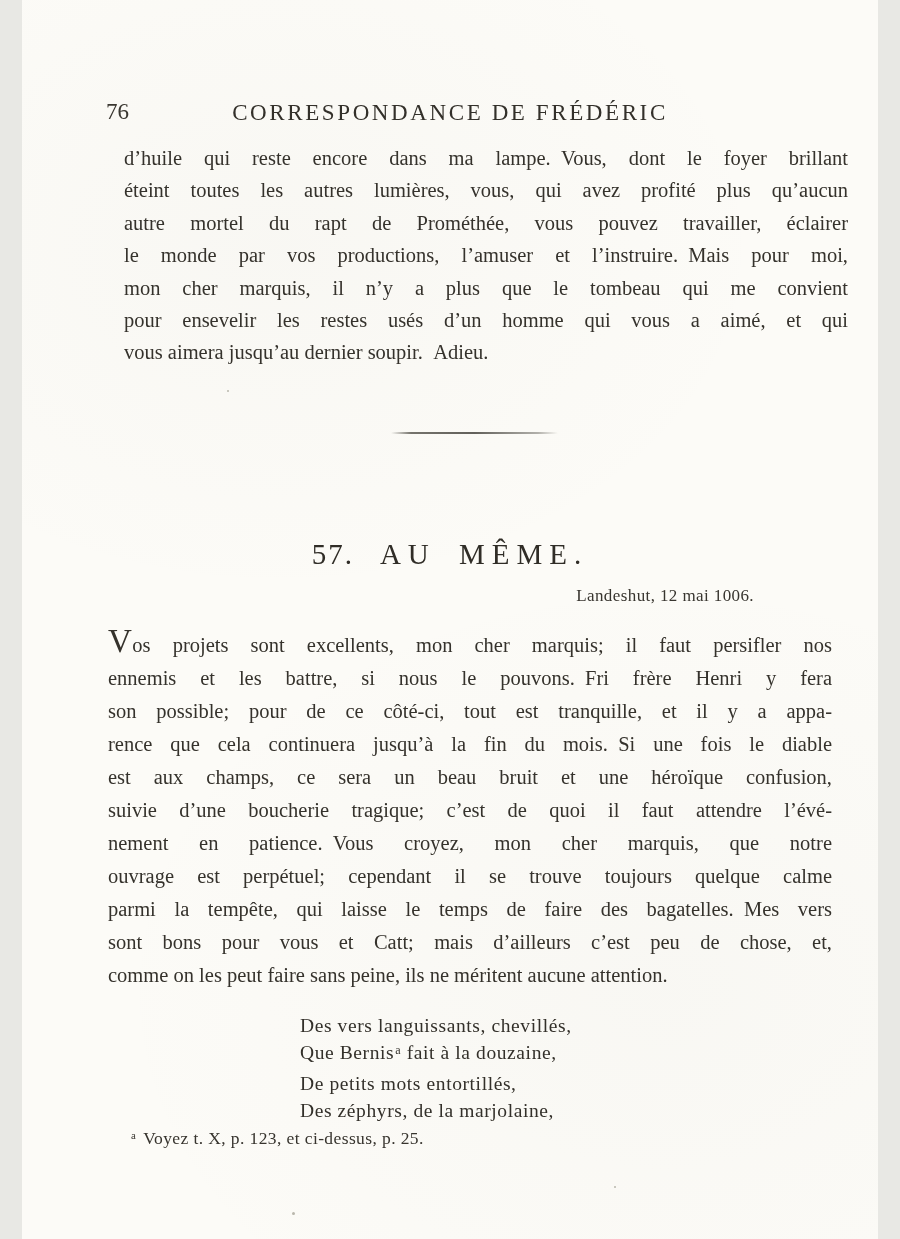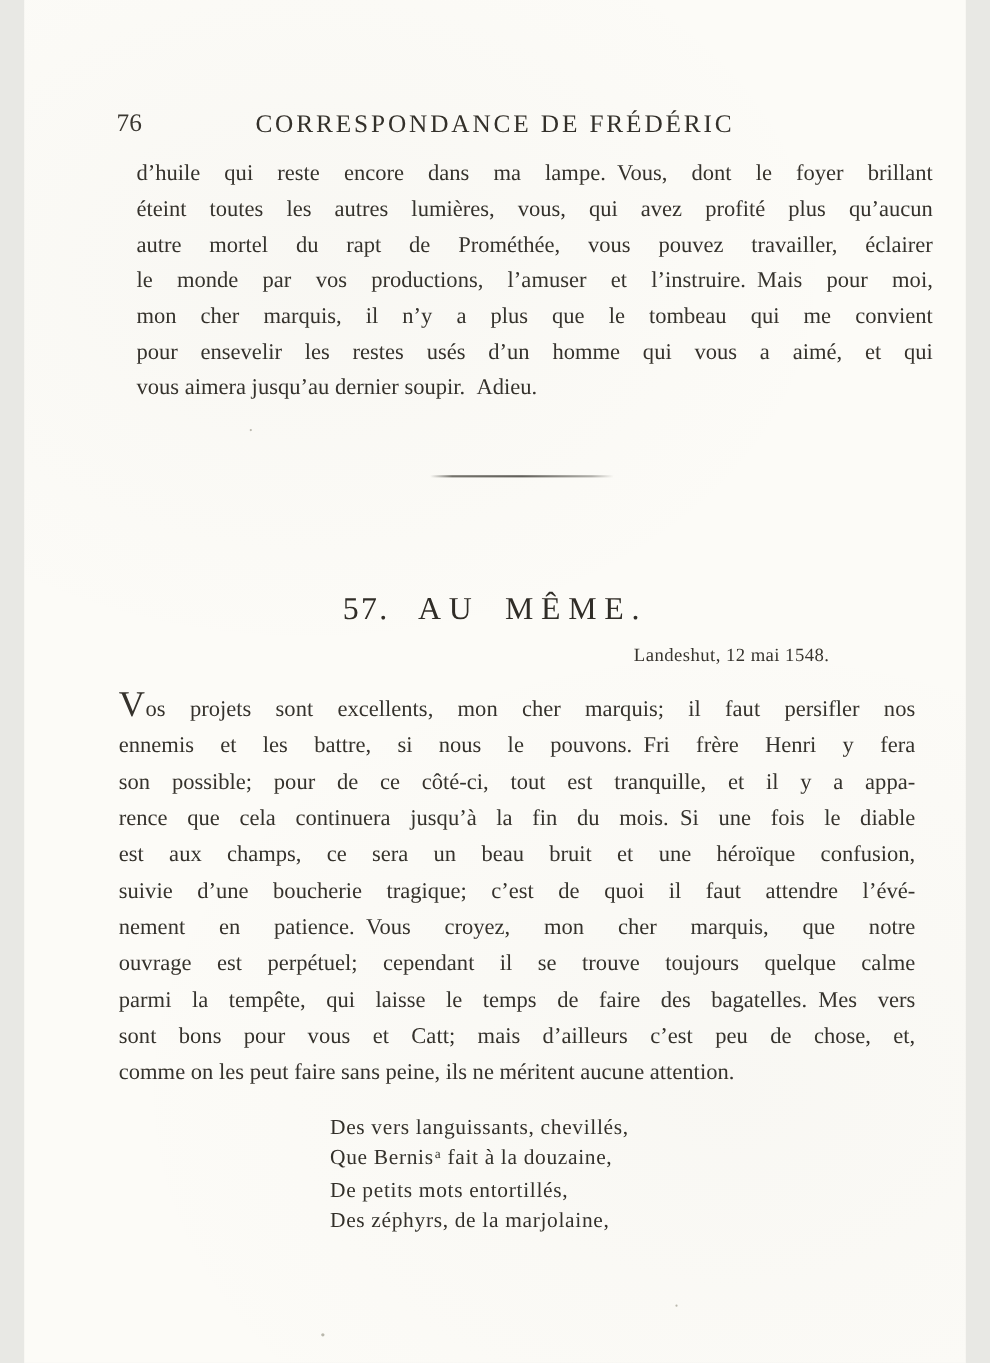--- a/index.html
+++ b/index.html
@@ -127,21 +127,21 @@
       <div class="jline">pour ensevelir les restes usés d’un homme qui vous a aimé, et qui</div>
       <div class="jline">vous aimera jusqu’au dernier soupir. Adieu.</div>
     </div>
 
   <div class="abs divider"></div>
 
   <div class="abs letter-heading">
     <span class="num">57.</span><span class="ttl">AU MÊME.</span>
   </div>
 
-  <div class="abs dateline">Landeshut, 12 mai 1548.</div>
+  <div class="abs dateline">Landeshut, 12 mai 1006.</div>
 
   <div class="abs body-block letter-body">
     <div class="jline">
       <span class="initial">V</span><span>os projets sont excellents, mon cher marquis; il faut persifler nos</span>
     </div>
     <div class="lines">
 
     <div class="jline">ennemis et les battre, si nous le pouvons. Fri frère Henri y fera</div>
         <div class="jline">son possible; pour de ce côté-ci, tout est tranquille, et il y a appa-</div>
         <div class="jline">rence que cela continuera jusqu’à la fin du mois. Si une fois le diable</div>
@@ -156,18 +156,21 @@
   </div>
 
   <div class="abs verse">
 
   <div class="verse-line">Des vers languissants, chevillés,</div>
       <div class="verse-line">Que Bernis<sup>a</sup> fait à la douzaine,</div>
       <div class="verse-line">De petits mots entortillés,</div>
       <div class="verse-line">Des zéphyrs, de la marjolaine,</div>
     </div>
 
+  <div class="abs footnote">
+    <sup>a</sup><span>Voyez t. X, p. 123, et ci-dessus, p. 25.</span>
+  </div>
 
   <div class="speck s1"></div>
   <div class="speck s2"></div>
   <div class="speck s3"></div>
 
 </div>
 
 </body></html>

